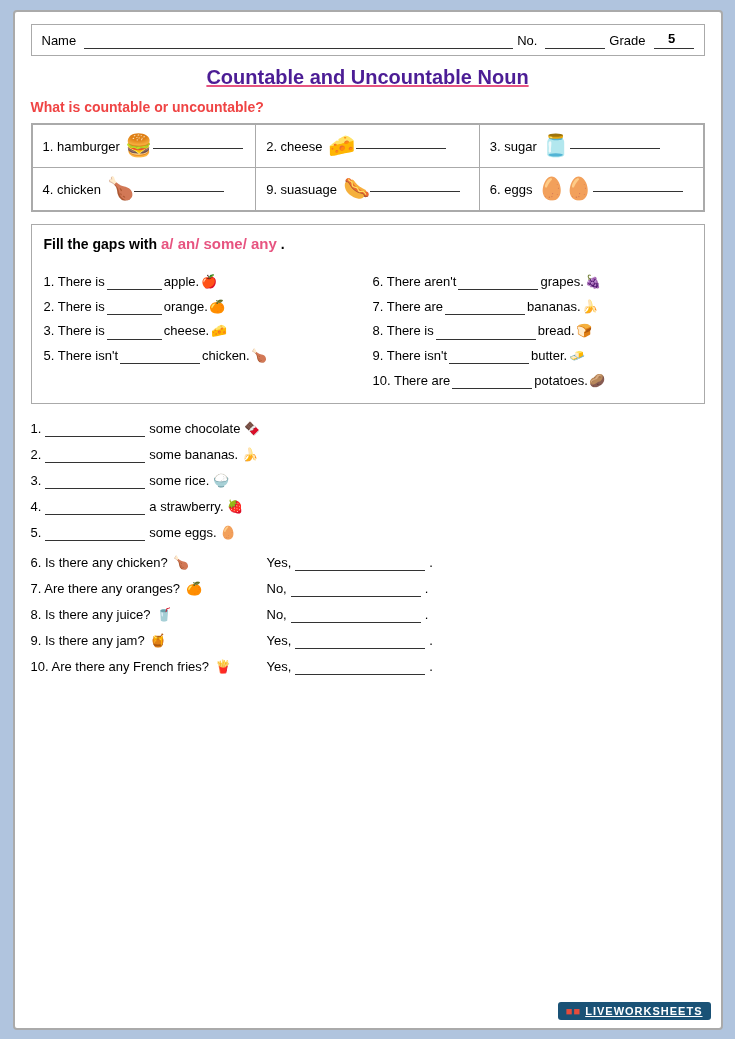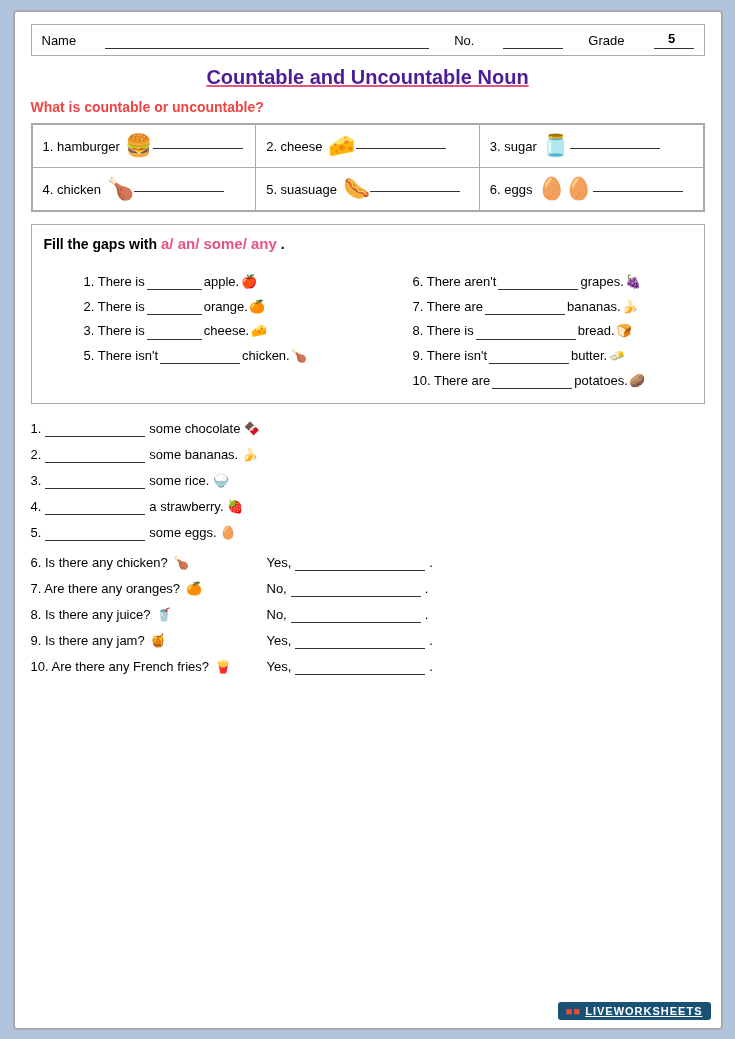--- a/index.html
+++ b/index.html
@@ -18,21 +18,21 @@
       width: 710px;
       min-height: 1020px;
       border: 2px solid #aaa;
       border-radius: 4px;
       padding: 12px 16px;
       position: relative;
     }
     .header-line {
       display: flex;
       align-items: center;
-      gap: 25px;
+      gap: 4px;
       margin-bottom: 10px;
       font-size: 13px;
       border: 1px solid #aaa;
       padding: 6px 10px;
     }
     .header-line span { margin-right: 4px; }
     .name-line {
       flex: 1;
       border-bottom: 1px solid #333;
       height: 18px;
@@ -115,21 +115,20 @@
       grid-template-columns: 1fr 1fr;
       gap: 2px 10px;
     }
     .fill-item {
       display: flex;
       align-items: center;
       gap: 2px;
       font-size: 13px;
       line-height: 1.9;
       flex-wrap: nowrap;
-      margin-left: 40px;
     }
     .fill-blank {
       border-bottom: 1px solid #333;
       display: inline-block;
       min-width: 80px;
       height: 16px;
     }
     .fill-blank-sm {
       border-bottom: 1px solid #333;
       display: inline-block;
@@ -269,21 +268,21 @@
             <div class="food-row">
               <span>4. chicken</span>
               <span class="food-icon">🍗</span>
             </div>
             <div class="blank-line"></div>
           </div>
         </td>
         <td>
           <div class="food-cell-inner">
             <div class="food-row">
-              <span>5. suasuage</span>
+              <span>9. suasuage</span>
               <span class="food-icon">🌭</span>
             </div>
             <div class="blank-line"></div>
           </div>
         </td>
         <td>
           <div class="food-cell-inner">
             <div class="food-row">
               <span>6. eggs</span>
               <span class="food-icon">🥚🥚</span>

